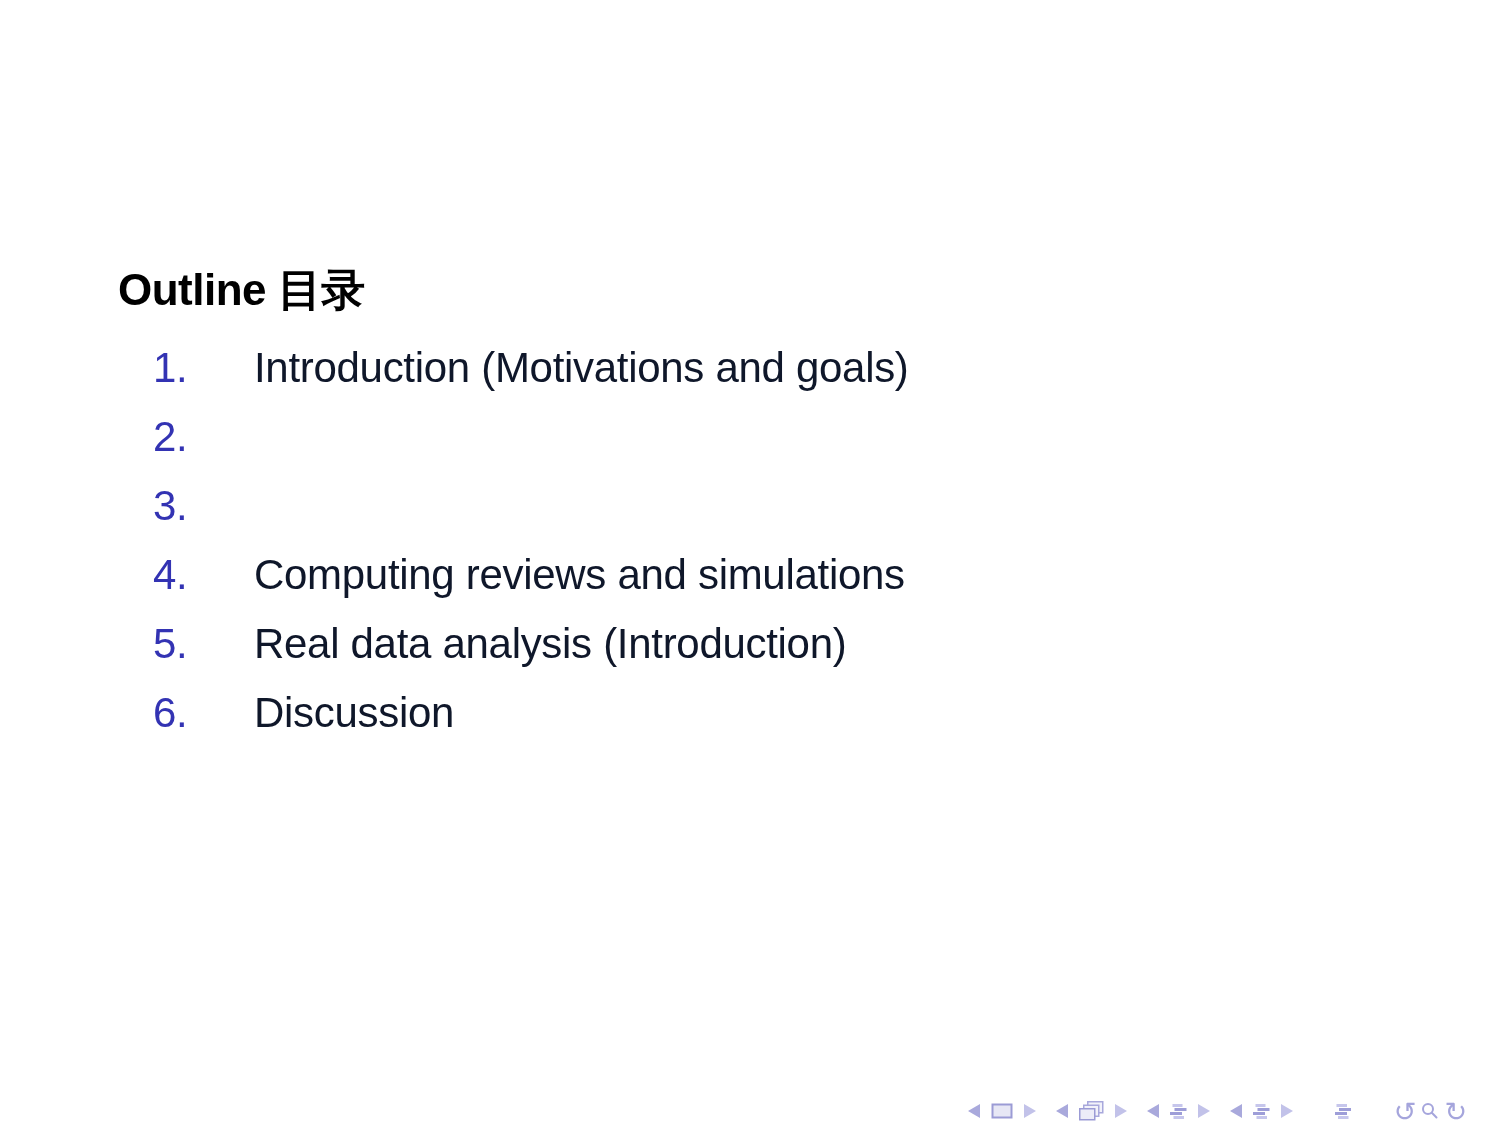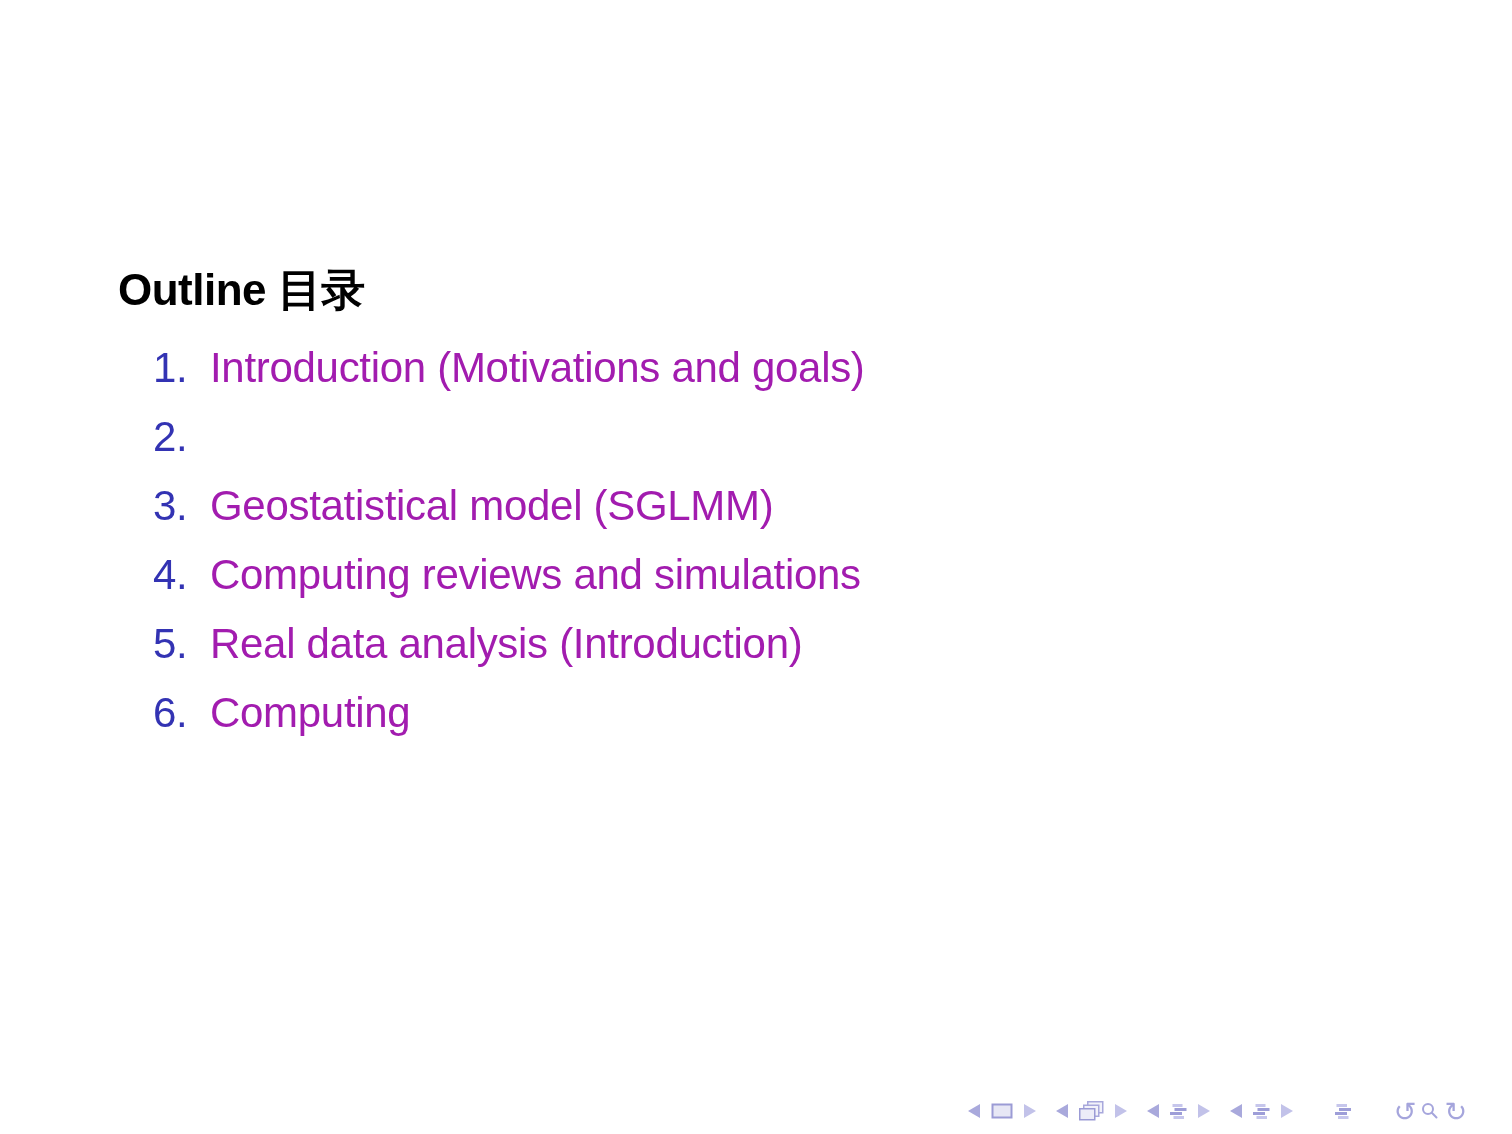--- a/index.html
+++ b/index.html
@@ -43,21 +43,21 @@
     letter-spacing: -0.3px;
     white-space: nowrap;
   }
 
   .item-number {
     width: 57px;
     flex-shrink: 0;
     color: #3333B3;
   }
 
-  .item-text { color: #a21caf; }
+  .item-text { color: #0f172a; margin-left: 44px; }
 
   
   .navbar {
     position: absolute;
     right: 45px;
     bottom: 8px;
     display: flex;
     align-items: center;
     height: 30px;
   }
@@ -105,33 +105,32 @@
   <ol class="outline-list">
     <li class="outline-item">
       <span class="item-number">1.</span>
       <span class="item-text">Introduction (Motivations and goals)</span>
     </li>
     <li class="outline-item">
       <span class="item-number">2.</span>
     </li>
     <li class="outline-item">
       <span class="item-number">3.</span>
-      <span class="item-text">Geostatistical model (SGLMM)</span>
     </li>
     <li class="outline-item">
       <span class="item-number">4.</span>
       <span class="item-text">Computing reviews and simulations</span>
     </li>
     <li class="outline-item">
       <span class="item-number">5.</span>
       <span class="item-text">Real data analysis (Introduction)</span>
     </li>
     <li class="outline-item">
       <span class="item-number">6.</span>
-      <span class="item-text">Computing</span>
+      <span class="item-text">Discussion</span>
     </li>
   </ol>
 
   <div class="navbar">
 
     <span class="nav-group first">
       <span class="nav-icon arr-l">
         <svg width="12" height="14" viewBox="0 0 12 14">
             <polygon points="12,0 12,14 0,7"></polygon>
           </svg>

